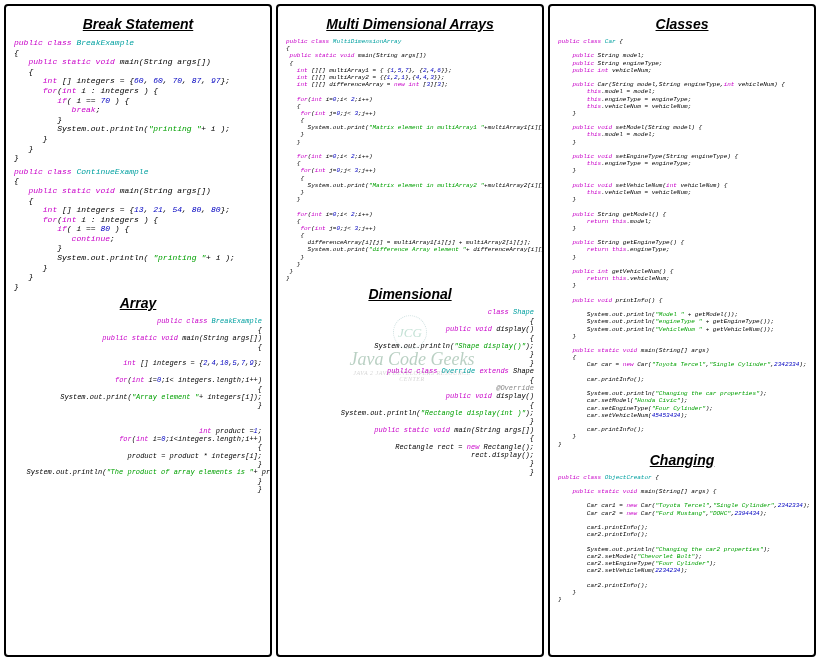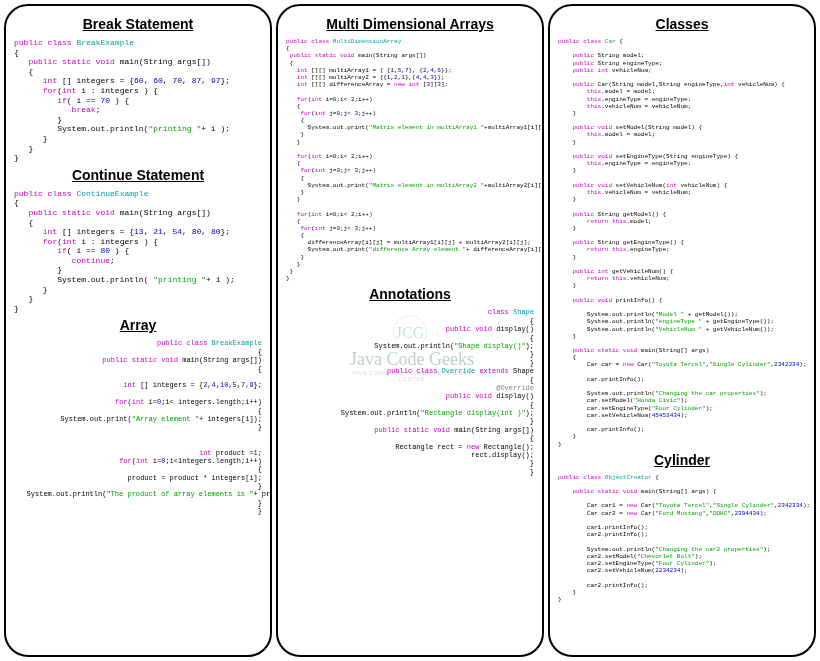--- a/index.html
+++ b/index.html
@@ -9,24 +9,25 @@
     width: 820px;
     height: 661px;
     overflow: hidden;
     display: flex;
     gap: 4px;
     padding: 4px;
   }
   .col {
     flex: 1;
     border: 2px solid #000;
-    border-radius: 24px;
+    border-radius: 4px;
     padding: 6px 8px;
     overflow: hidden;
     position: relative;
+    font-style: italic;
   }
   h2 {
     text-align: center;
     text-decoration: underline;
     font-size: 14px;
     font-weight: bold;
     margin: 4px 0 6px 0;
   }
   pre {
     font-family: "Courier New", monospace;
@@ -51,21 +52,21 @@
     text-align: center;
     pointer-events: none;
     font-family: Georgia, serif;
   }
   .watermark .logo {
     display: inline-block;
     width: 34px; height: 34px;
     border: 1px dotted #7aa;
     border-radius: 50%;
     vertical-align: middle;
-    color: #5a8; font-size: 16px; line-height: 34px; margin-top: 47px;
+    color: #5a8; font-size: 13px; line-height: 34px; margin-top: 47px;
   }
   .watermark .txt { display: inline-block; vertical-align: middle; margin-left: 4px; }
   .watermark .l1 { color: #3a7a55; font-size: 18px; }
   .watermark .l2 { color: #888; font-size: 6px; letter-spacing: 0.5px; }
 </style>
 </head>
 <body>
 
 <div class="col">
   <h2>Break Statement</h2>
@@ -75,21 +76,20 @@
    {
       <span class="kw">int</span> [] integers = {<span class="num">60</span>, <span class="num">60</span>, <span class="num">70</span>, <span class="num">87</span>, <span class="num">97</span>};
       <span class="kw">for</span>(<span class="kw">int</span> i : integers ) {
          <span class="kw">if</span>( i == <span class="num">70</span> ) {
             <span class="kw">break</span>;
          }
          System.out.println(<span class="str">"printing "</span>+ i );
       }
    }
 }</pre>
-  <h2>Continue Statement</h2>
   <pre><span class="kw">public class</span> <span class="cls">ContinueExample</span>
 {
    <span class="kw">public static void</span> main(String args[])
    {
       <span class="kw">int</span> [] integers = {<span class="num">13</span>, <span class="num">21</span>, <span class="num">54</span>, <span class="num">80</span>, <span class="num">80</span>};
       <span class="kw">for</span>(<span class="kw">int</span> i : integers ) {
          <span class="kw">if</span>( i == <span class="num">80</span> ) {
             <span class="kw">continue</span>;
          }
          System.out.println( <span class="str">"printing "</span>+ i );
@@ -156,21 +156,21 @@
    }
  }
 }</pre>
   <div class="watermark">
     <span class="logo">JCG</span>
     <span class="txt">
       <div class="l1">Java Code Geeks</div>
       <div class="l2">JAVA 2 JAVA DEVELOPERS RESOURCE CENTER</div>
     </span>
   </div>
-  <h2>Annotations</h2>
+  <h2>Dimensional</h2>
   <pre class="small"><span class="kw">class</span> <span class="cls">Shape</span>
 {
      <span class="kw">public void</span> display()
      {
         System.out.println(<span class="str">"Shape display()"</span>);
      }
 }
 <span class="kw">public class</span> <span class="cls">Override</span> <span class="kw">extends</span> Shape
 {
      <span class="com">@Override</span>
@@ -238,21 +238,21 @@
         car.printInfo();
 
         System.out.println(<span class="str">"Changing the car properties"</span>);
         car.setModel(<span class="str">"Honda Civic"</span>);
         car.setEngineType(<span class="str">"Four Cylinder"</span>);
         car.setVehicleNum(<span class="num">45453434</span>);
 
         car.printInfo();
     }
 }</pre>
-  <h2>Cylinder</h2>
+  <h2>Changing</h2>
   <pre class="tiny"><span class="kw">public class</span> <span class="cls">ObjectCreator</span> {
 
     <span class="kw">public static void</span> main(String[] args) {
 
         Car car1 = <span class="kw">new</span> Car(<span class="str">"Toyota Tercel"</span>,<span class="str">"Single Cylinder"</span>,<span class="num">2342334</span>);
         Car car2 = <span class="kw">new</span> Car(<span class="str">"Ford Mustang"</span>,<span class="str">"DOHC"</span>,<span class="num">2394434</span>);
 
         car1.printInfo();
         car2.printInfo();
 

